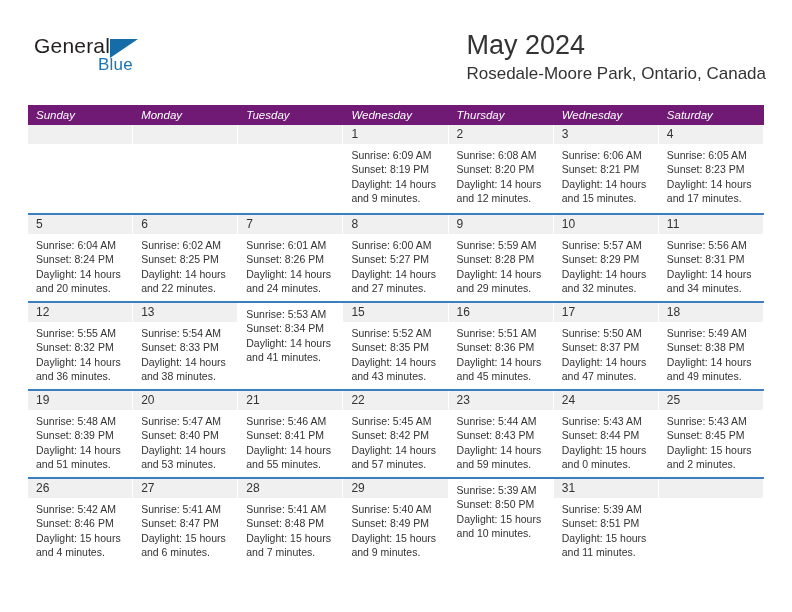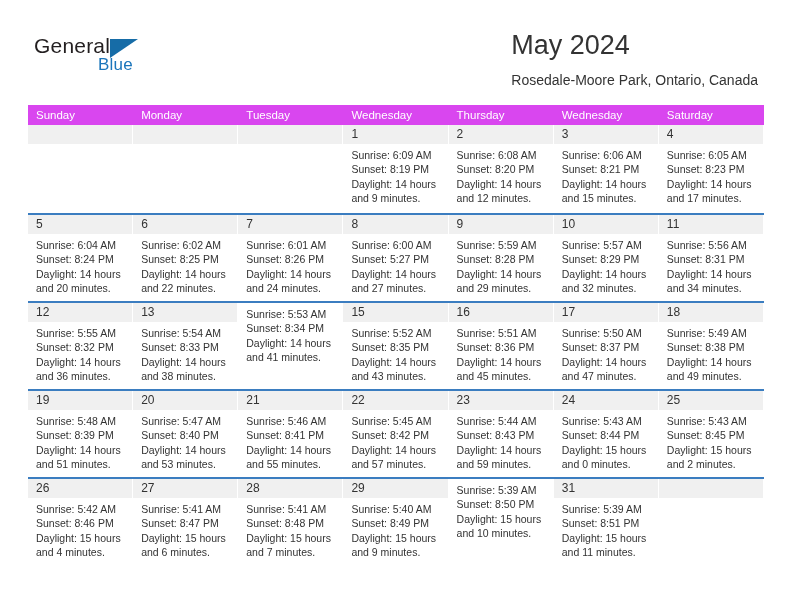--- a/index.html
+++ b/index.html
@@ -19,21 +19,21 @@
     width: 792px;
     height: 612px;
     box-sizing: border-box;
   }
 
   
   .top {
     position: absolute;
     left: 34px;
     top: 28px;
-    right: 34px;
+    right: 26px;
     height: 70px;
   }
   .logo {
     position: absolute;
     left: 0;
     top: 6px;
     width: 220px;
     height: 56px;
   }
   .logo-general {
@@ -70,38 +70,39 @@
     top: 0;
     text-align: left;
   }
   .cal-title {
     font-size: 27px;
     color: #333333;
     line-height: 34px;
     white-space: nowrap;
   }
   .cal-subtitle {
-    margin-top: 9px;
-    font-size: 14px;
+    margin-top: 2px;
+    font-size: 17px;
     color: #333333;
     line-height: 19px;
     white-space: nowrap;
   }
 
   
   .calendar {
     position: absolute;
     left: 28px;
     top: 105px;
     width: 736px;
   }
   .week-head {
     display: flex;
-    background: #d946ef;
+    background: #701a75;
     height: 20px;
+    font-style: italic;
   }
   .week-head .wd {
     flex: 1 1 0;
     color: #ffffff;
     font-size: 11.5px;
     line-height: 20px;
     padding-left: 8px;
     box-sizing: border-box;
     overflow: hidden;
     white-space: nowrap;

